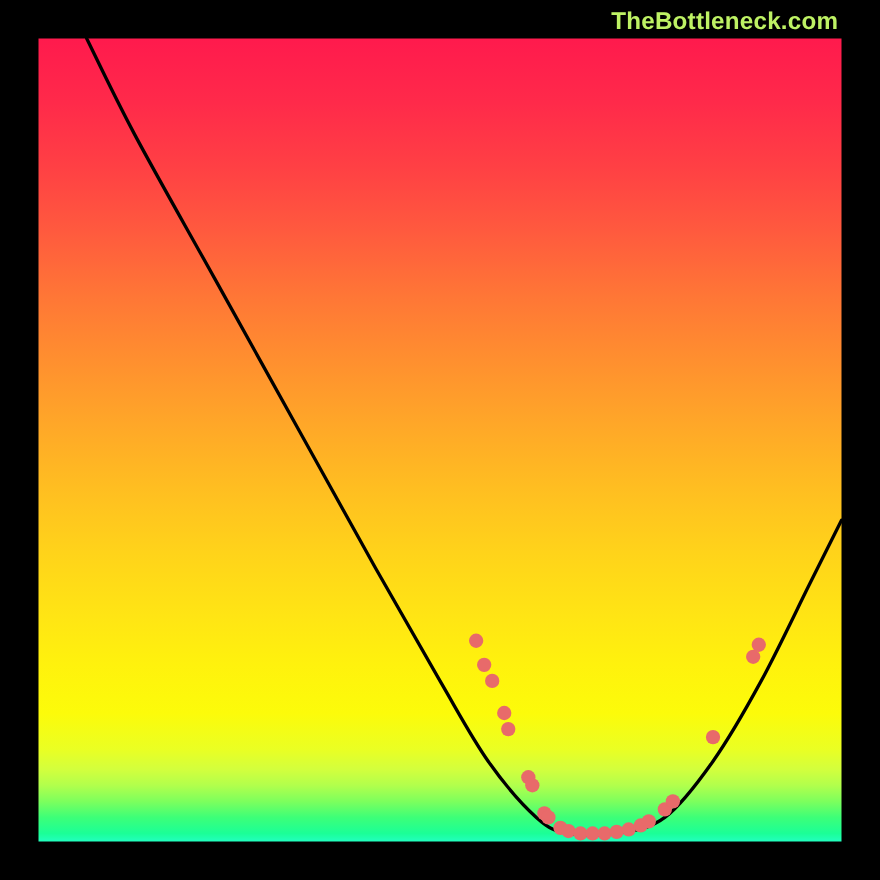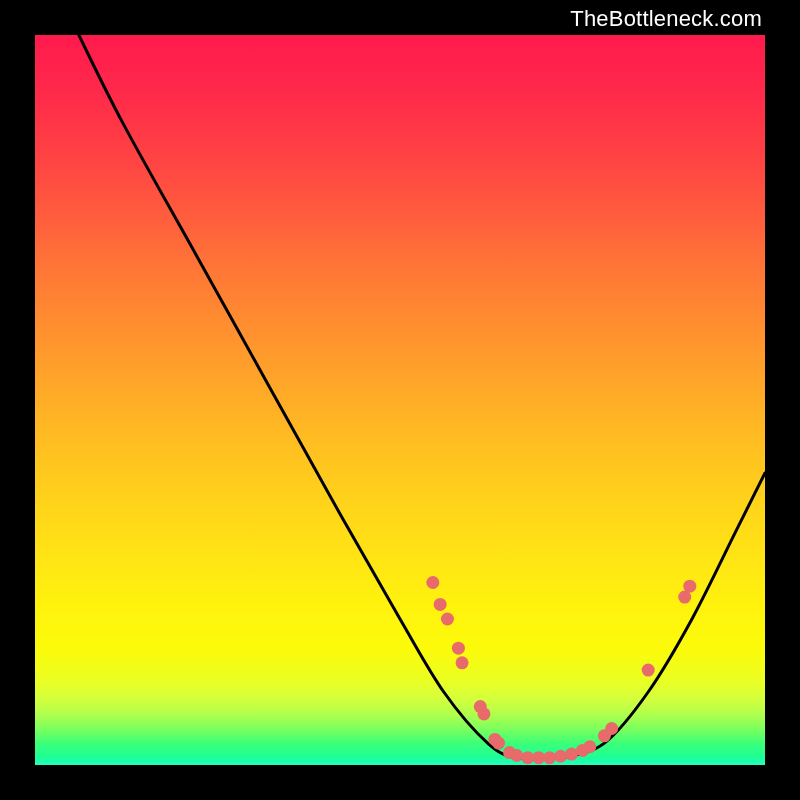--- a/index.html
+++ b/index.html
@@ -43,24 +43,24 @@
       #7dff5d 95%,
       #3dff78 97%,
       #1bff97 99%,
       #22ffbf 100%
     );
   }
   .watermark {
     position: absolute;
     top: 6px;
     right: 38px;
-    color: #ffffff;
+    color: #bef264;
     font-size: 22px;
     letter-spacing: 0.2px;
-    font-weight: 400;
+    font-weight: 700;
     user-select: none;
   }
   svg.overlay {
     position: absolute;
     left: 0;
     top: 0;
     width: 730px;
     height: 730px;
     overflow: visible;
   }

